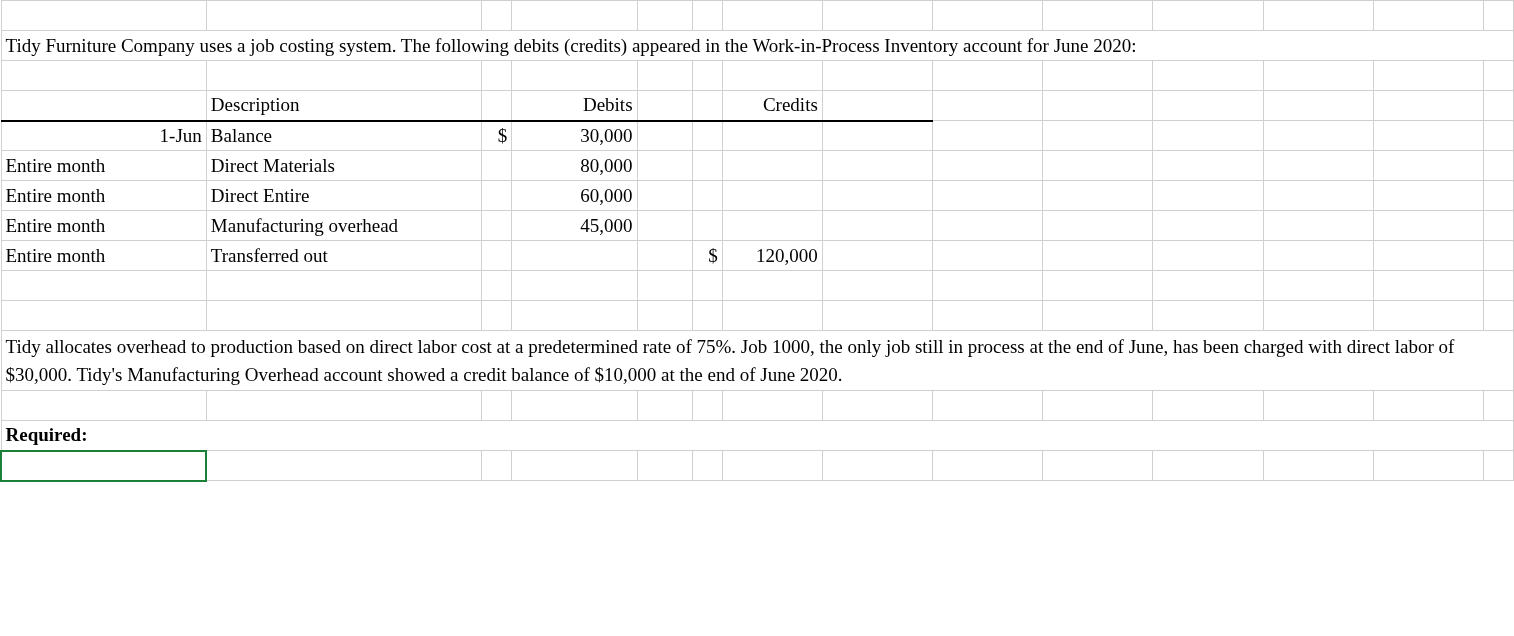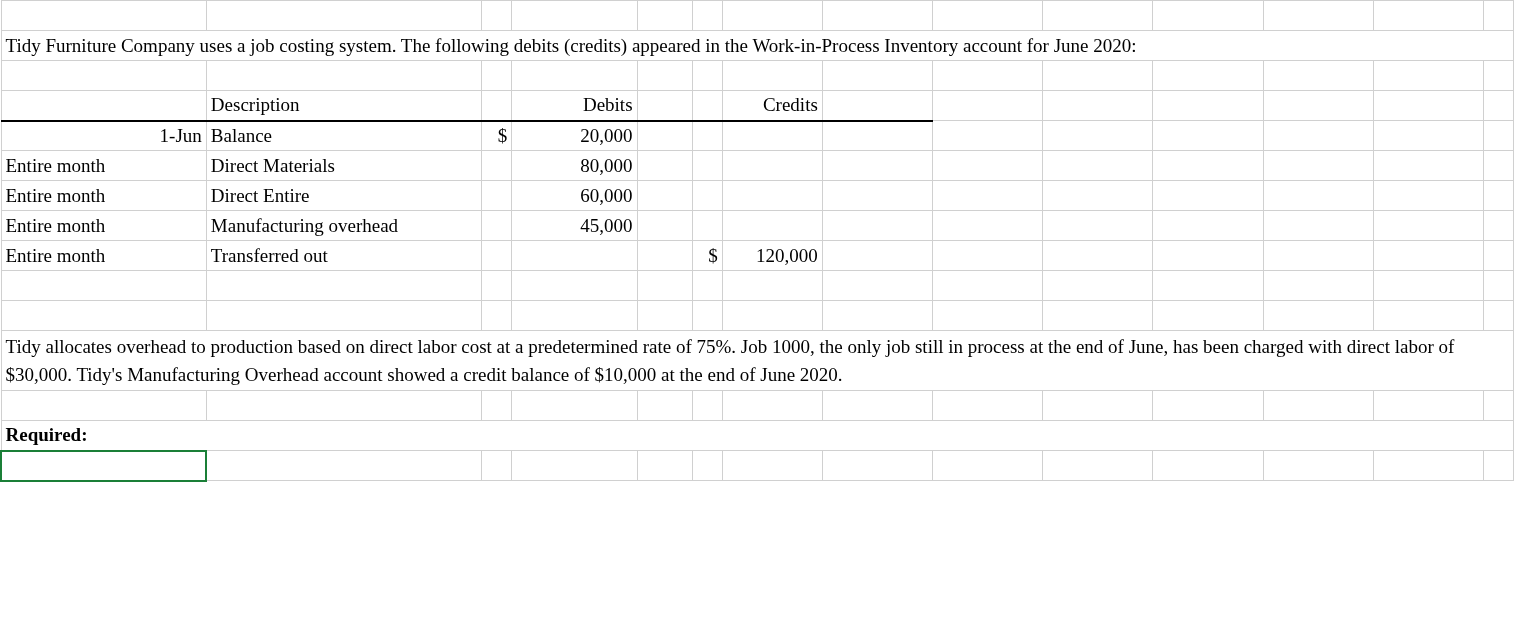--- a/index.html
+++ b/index.html
@@ -126,21 +126,21 @@
         <td></td>
         <td></td>
         <td></td>
         <td></td>
   </tr>
 
   <tr>
     <td class="ar">1-Jun</td>
     <td class="al">Balance</td>
     <td class="ar">$</td>
-    <td class="ar">20,000</td>
+    <td class="ar">30,000</td>
     <td></td>
     <td class="ar"></td>
     <td class="ar"></td>
     <td></td>
         <td></td>
         <td></td>
         <td></td>
         <td></td>
         <td></td>
         <td></td>

